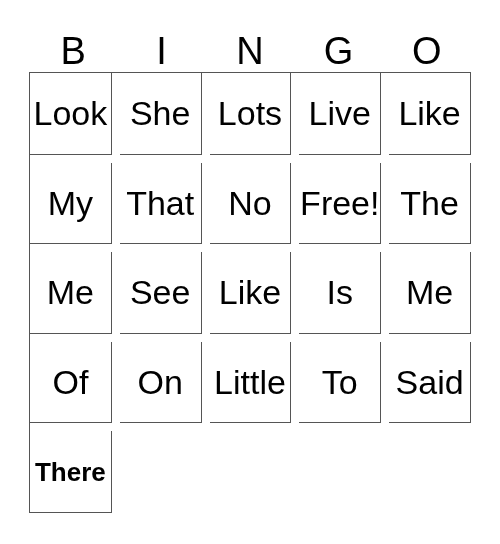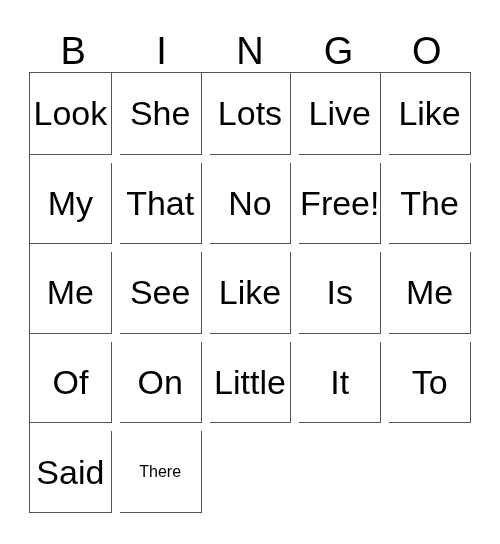--- a/index.html
+++ b/index.html
@@ -74,22 +74,23 @@
   .cell-text {
     font-size: 34px;
     line-height: 38px;
     font-weight: 400;
     color: #000000;
     white-space: nowrap;
     text-align: center;
   }
   
   .bingo-cell.shrink .cell-text {
-    font-size: 16px;
+    font-size: 26px;
     line-height: 30px;
+    font-weight: bold;
   }
 </style>
 </head>
 <body>
 
 <div id="bingo-card">
 
   <div id="header-row">
     <div class="header-letter">B</div>
     <div class="header-letter">I</div>
@@ -152,23 +153,20 @@
         <span class="cell-text">Of</span>
       </div>
     <div class="bingo-cell">
         <span class="cell-text">On</span>
       </div>
 
     <div class="bingo-cell">
         <span class="cell-text">Little</span>
       </div>
     <div class="bingo-cell">
-        <span class="cell-text">It</span>
-      </div>
-    <div class="bingo-cell">
         <span class="cell-text">To</span>
       </div>
     <div class="bingo-cell">
         <span class="cell-text">Said</span>
       </div>
     <div class="bingo-cell shrink">
         <span class="cell-text">There</span>
       </div>
 
   </div>

